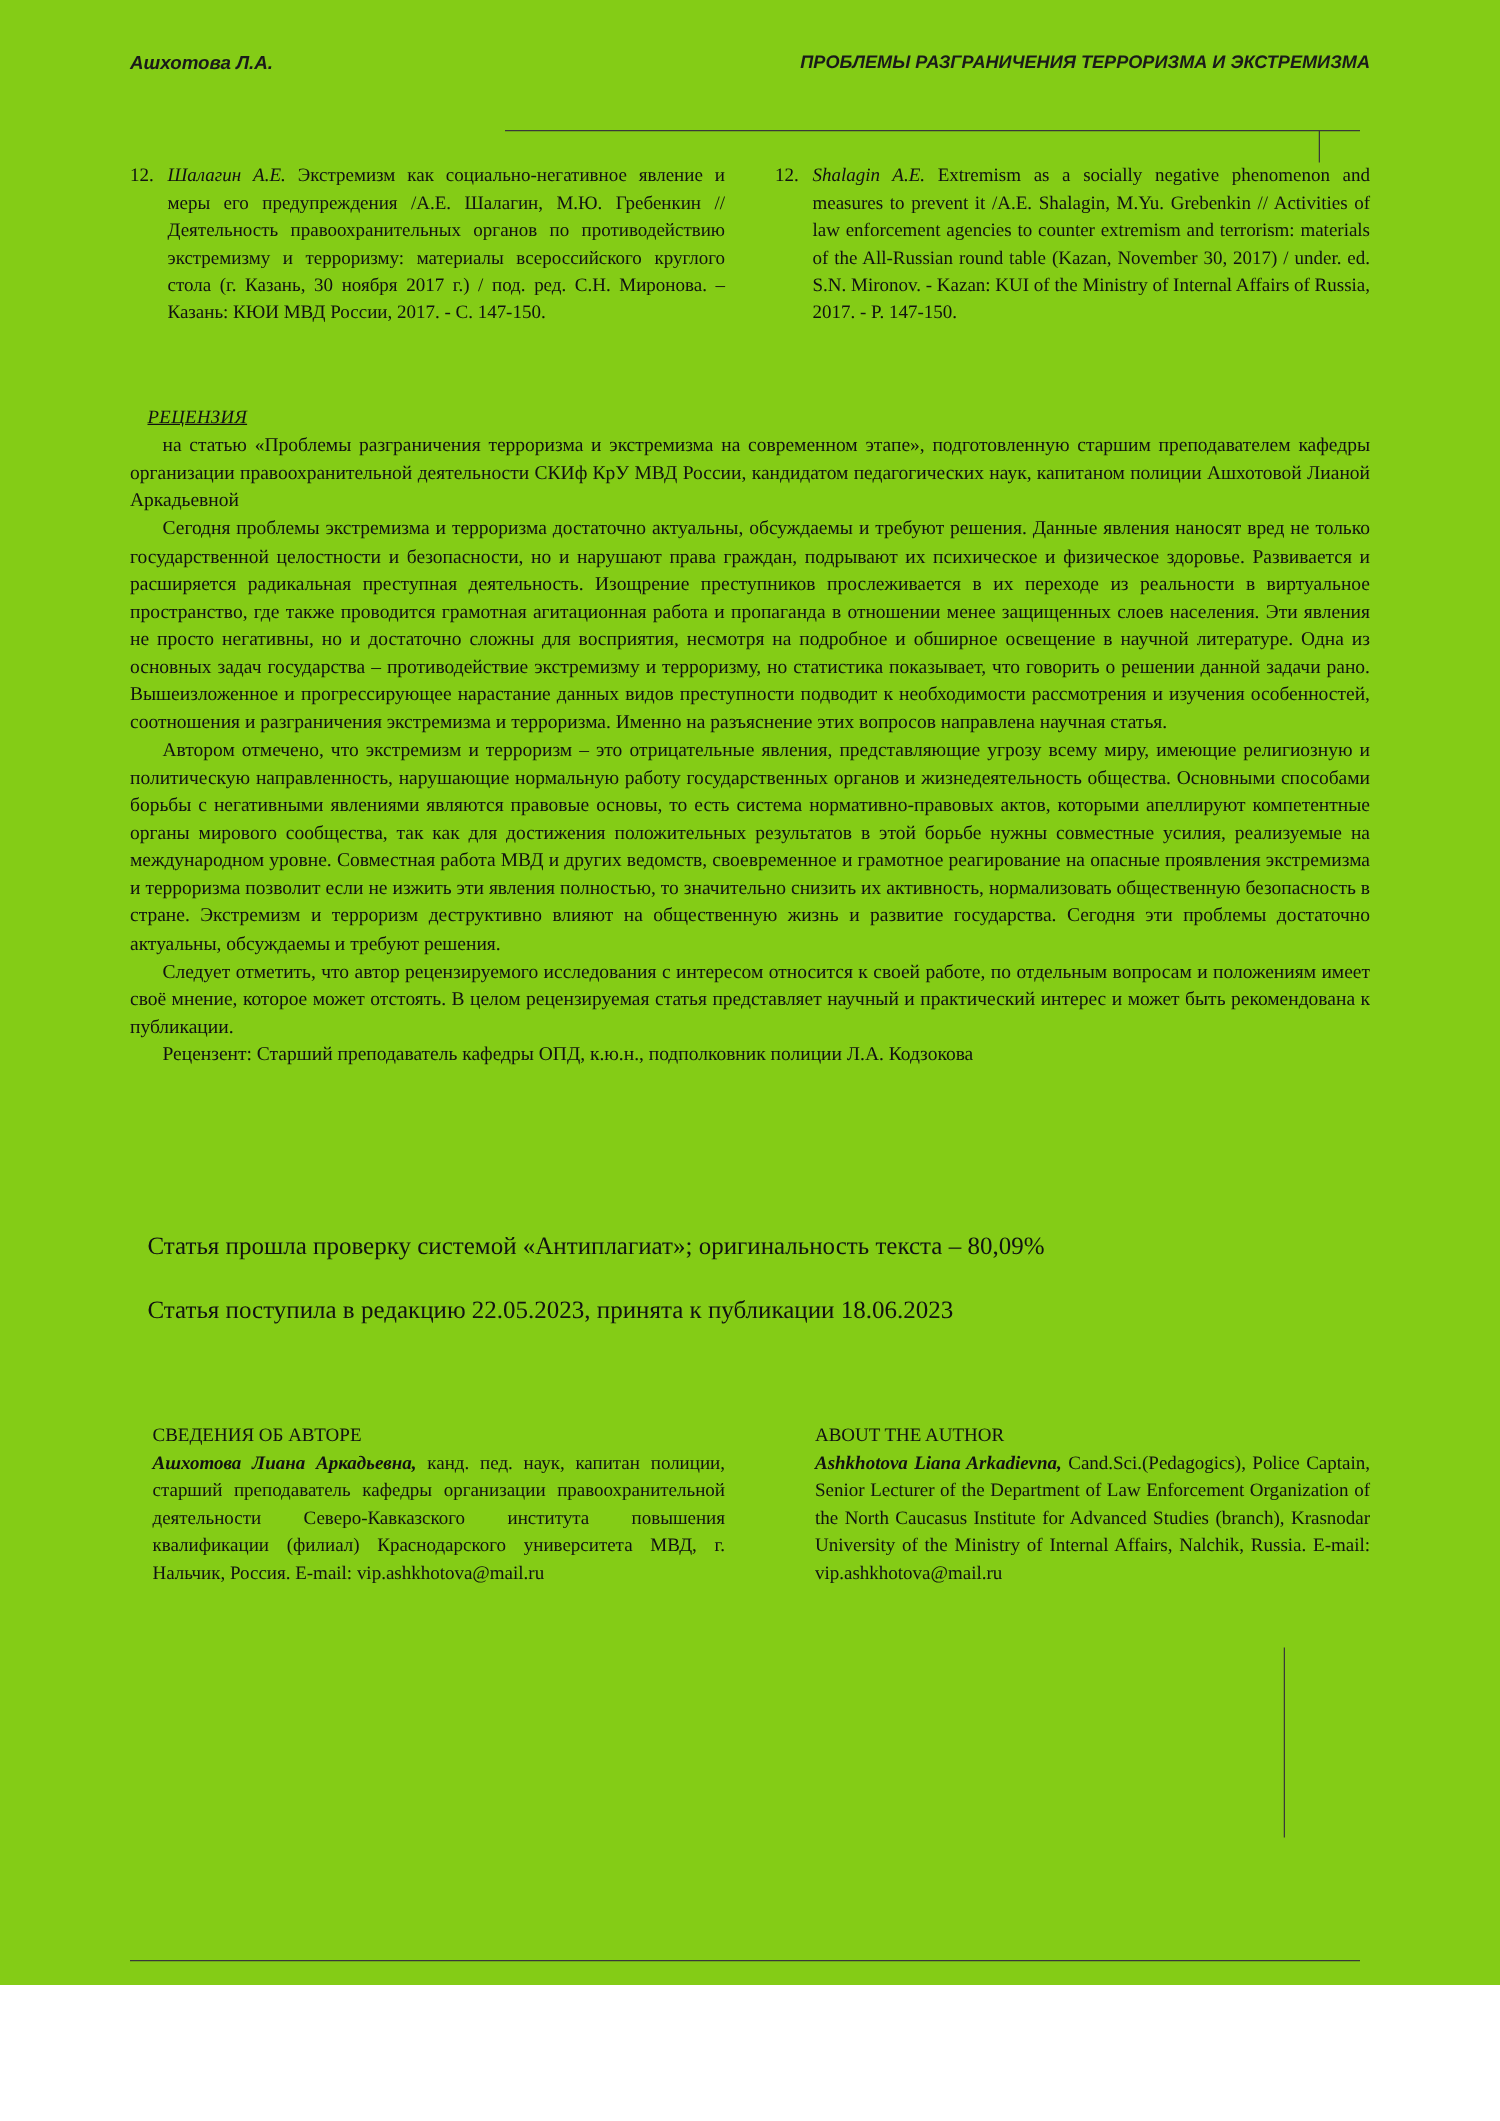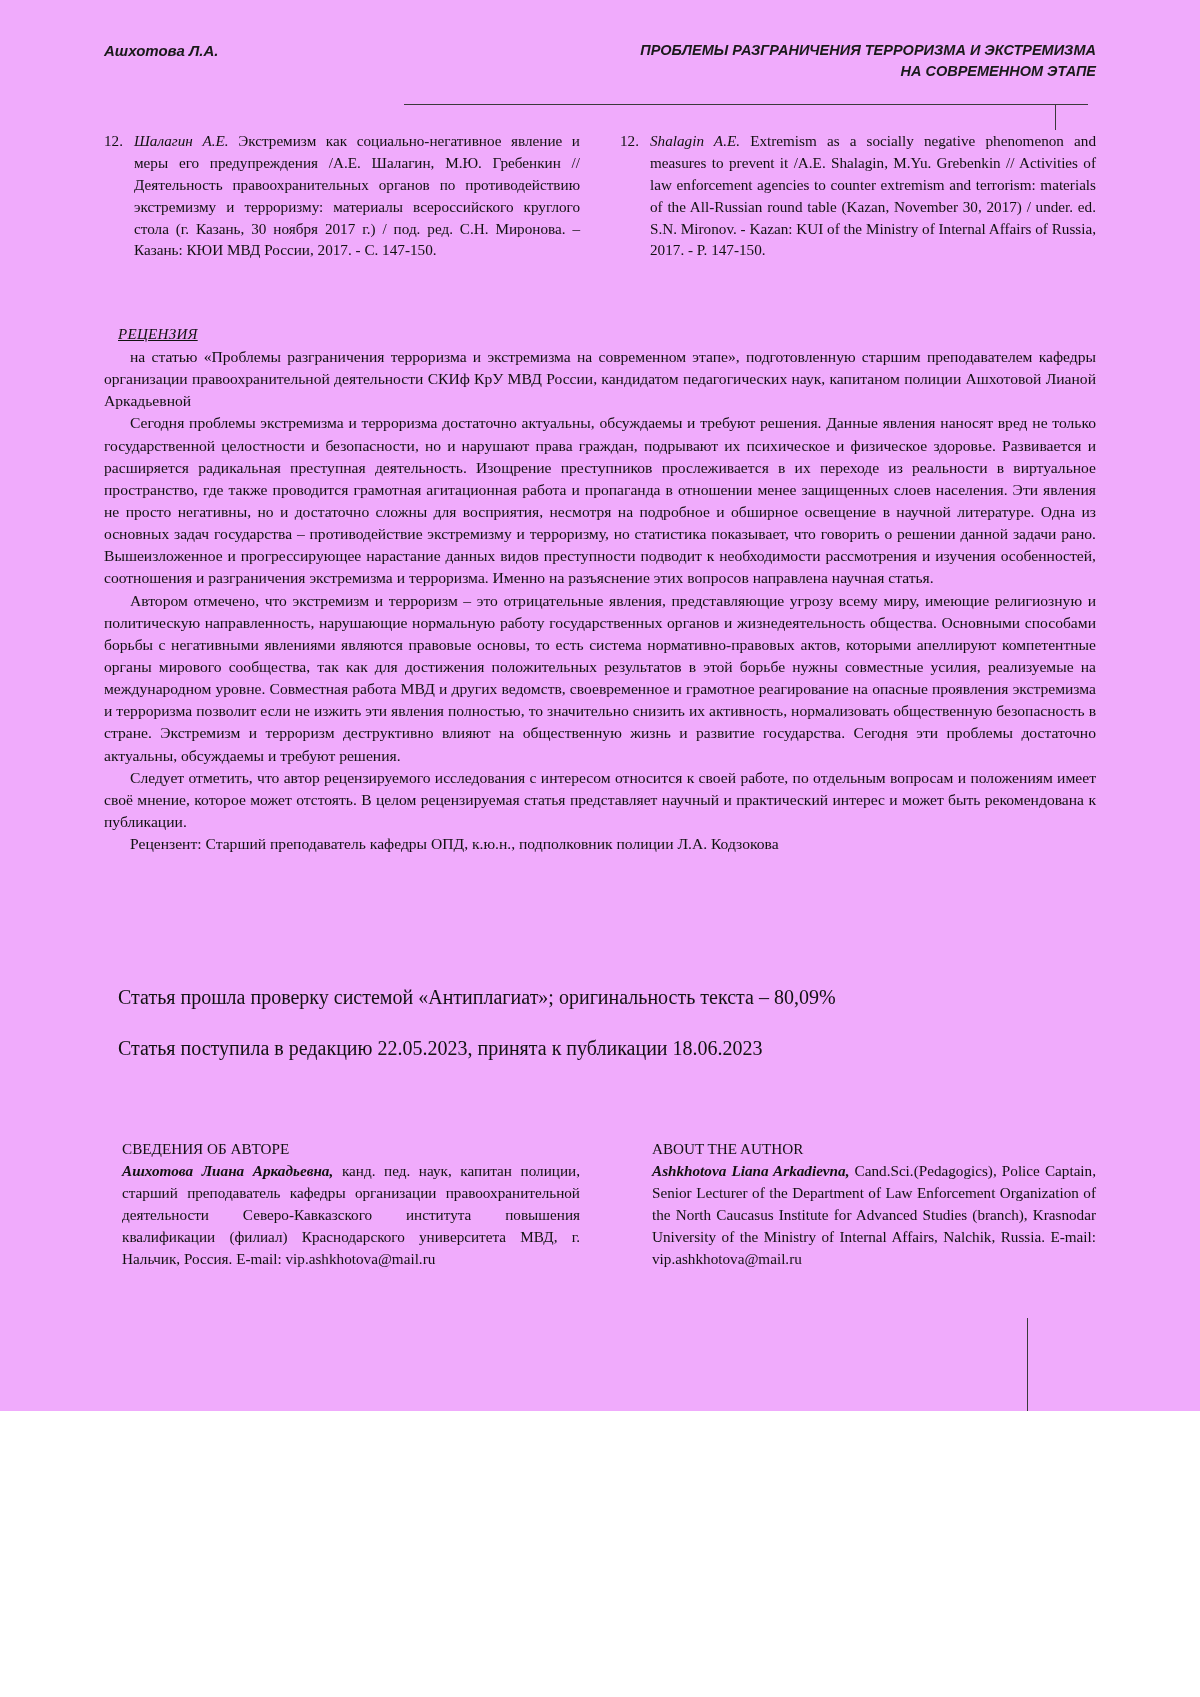--- a/index.html
+++ b/index.html
@@ -6,22 +6,22 @@
     margin: 0;
     padding: 0;
     background: #ffffff;
   }
   body {
     font-family: "Liberation Serif", serif;
   }
   .page {
     position: relative;
     width: 1200px;
-    height: 1411px;
-    background: #f0abfc;
+    height: 1588px;
+    background: #84cc16;
     box-sizing: border-box;
     overflow: hidden;
   }
 
   
   .header {
     position: absolute;
     top: 40px;
     left: 104px;
     right: 104px;
@@ -228,21 +228,20 @@
 </style>
 </head>
 <body>
 
 <div class="page">
 
   <div class="header">
     <div class="header-author">Ашхотова Л.А.</div>
     <div class="header-title">
       <div>ПРОБЛЕМЫ РАЗГРАНИЧЕНИЯ ТЕРРОРИЗМА И ЭКСТРЕМИЗМА</div>
-      <div>НА СОВРЕМЕННОМ ЭТАПЕ</div>
     </div>
   </div>
   <div class="header-rule"></div>
   <div class="header-tick"></div>
 
   <div class="refs">
     <div class="col">
       <div class="ref-item">
         <span class="ref-num">12.</span>
         <span class="ref-body"><i>Шалагин А.Е.</i><span> Экстремизм как социально-негативное явление и меры его предупреждения /А.Е. Шалагин, М.Ю. Гребенкин // Деятельность правоохранительных органов по противодействию экстремизму и терроризму: материалы всероссийского круглого стола (г. Казань, 30 ноября 2017 г.) / под. ред. С.Н. Миронова. – Казань: КЮИ МВД России, 2017. - С. 147-150.</span></span>

